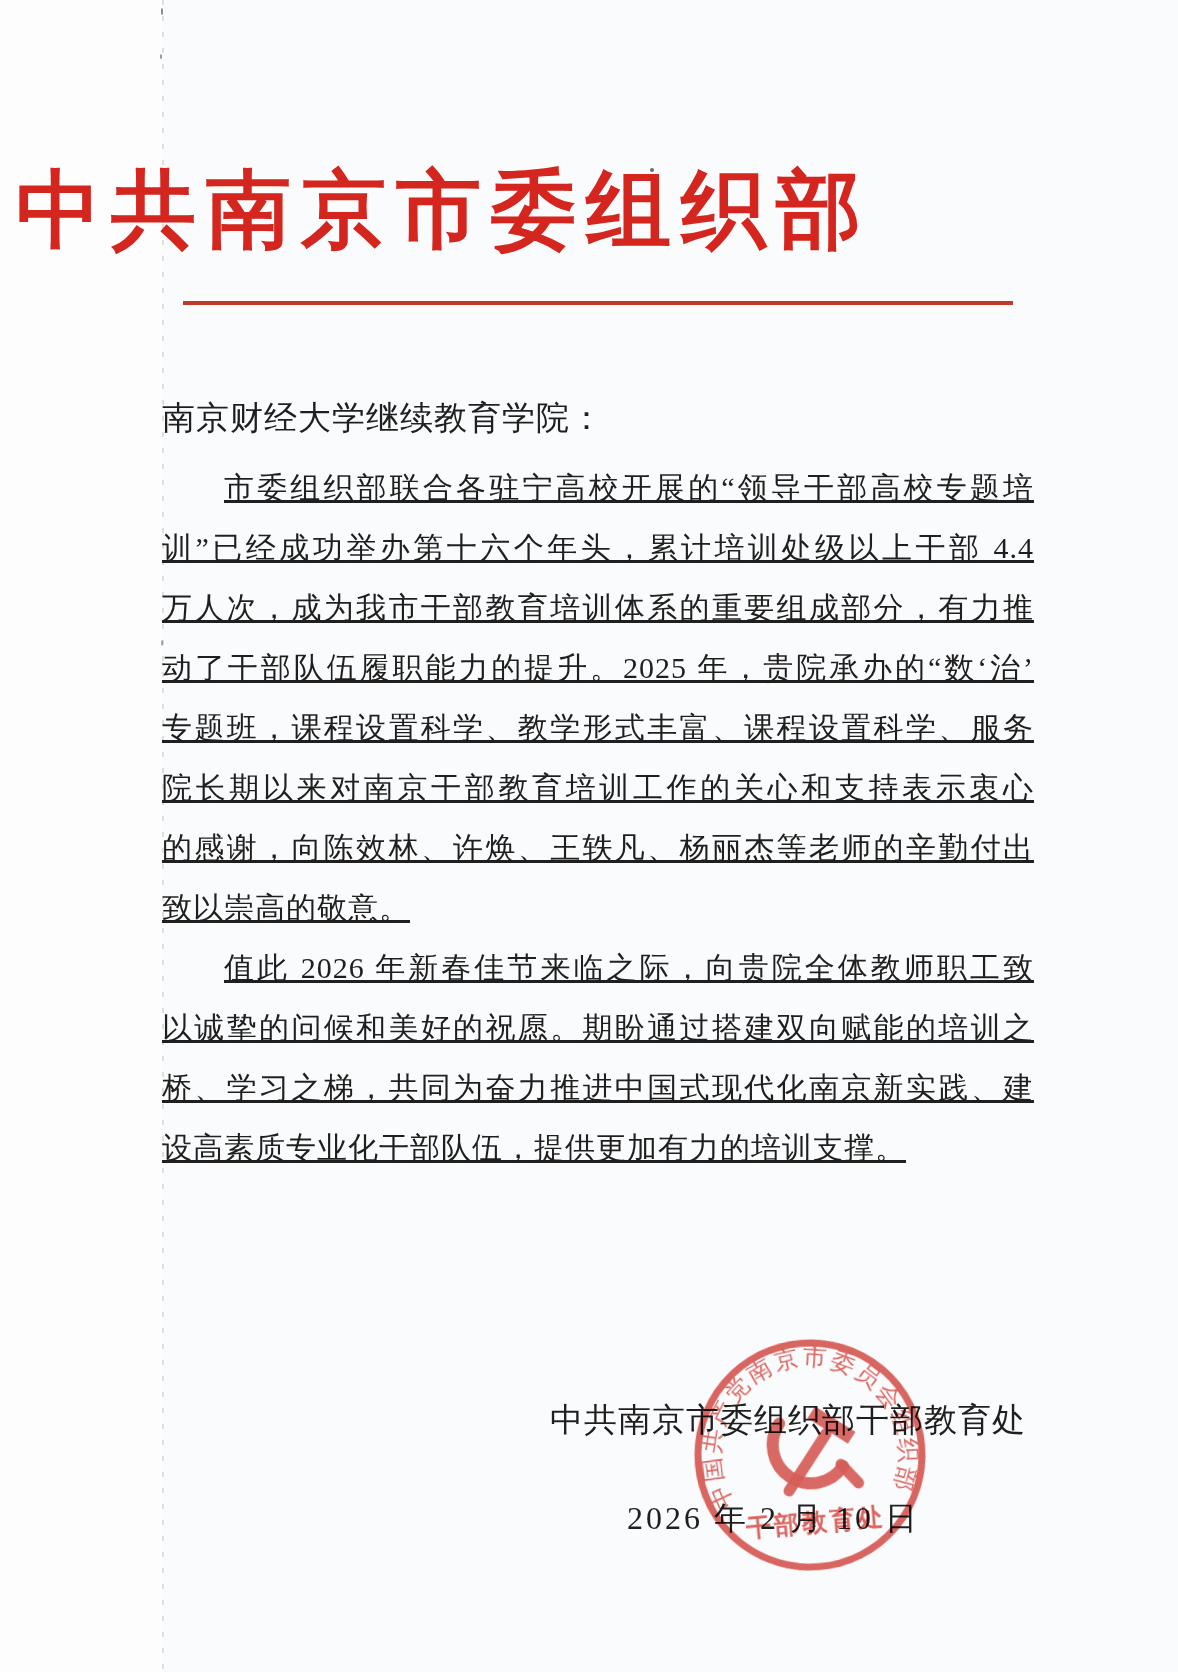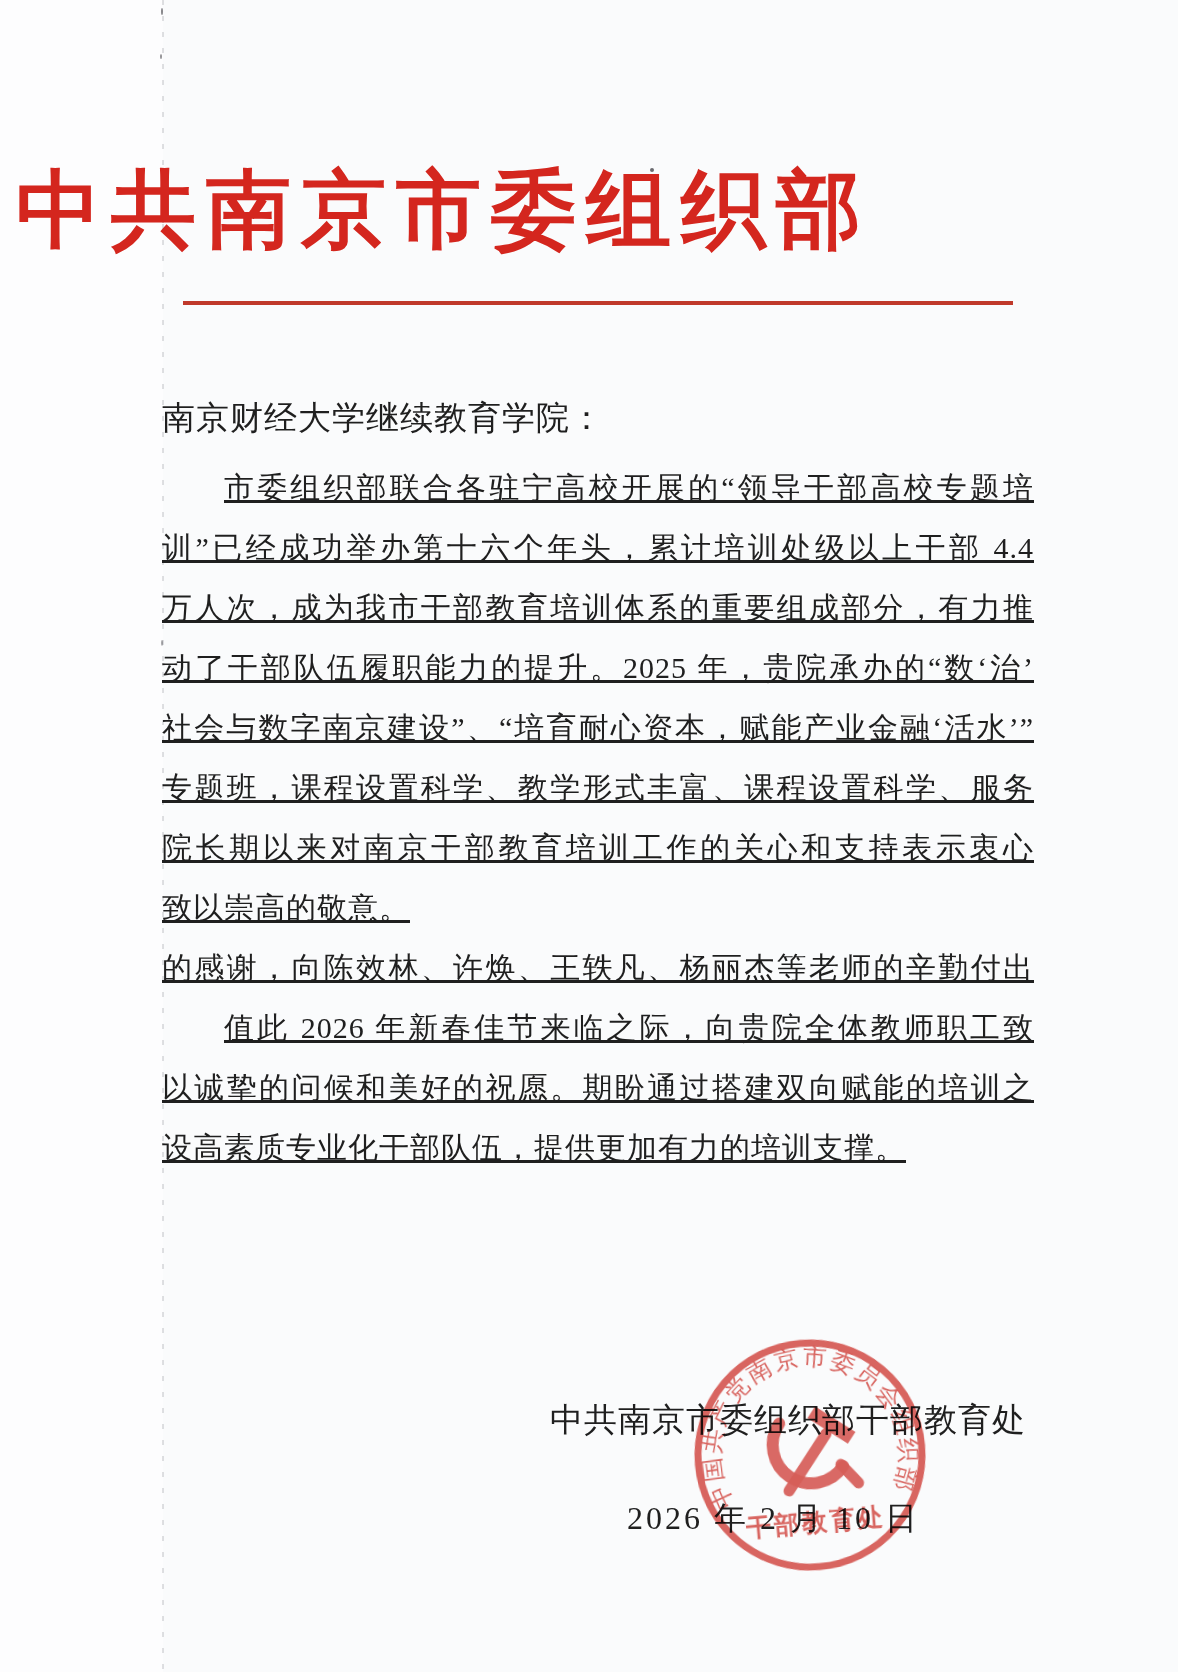--- a/index.html
+++ b/index.html
@@ -98,27 +98,27 @@
 
   <div class="rule"></div>
 
   <div class="salutation">南京财经大学继续教育学院：</div>
 
   <div class="body-block">
     <div class="line indent">市委组织部联合各驻宁高校开展的“领导干部高校专题培</div>
     <div class="line">训”已经成功举办第十六个年头，累计培训处级以上干部 4.4</div>
     <div class="line">万人次，成为我市干部教育培训体系的重要组成部分，有力推</div>
     <div class="line">动了干部队伍履职能力的提升。2025 年，贵院承办的“数‘治’</div>
-    <div class="line">社会与数字南京建设”、“培育耐心资本，赋能产业金融‘活水’”</div>
     <div class="line">专题班，课程设置科学、教学形式丰富、课程设置科学、服务</div>
     <div class="line">院长期以来对南京干部教育培训工作的关心和支持表示衷心</div>
+    <div class="line">的感谢，向陈效林、许焕、王轶凡、杨丽杰等老师的辛勤付出</div>
     <div class="line para-end">致以崇高的敬意。</div>
-    <div class="line">的感谢，向陈效林、许焕、王轶凡、杨丽杰等老师的辛勤付出</div>
     <div class="line indent">值此 2026 年新春佳节来临之际，向贵院全体教师职工致</div>
     <div class="line">以诚挚的问候和美好的祝愿。期盼通过搭建双向赋能的培训之</div>
+    <div class="line">桥、学习之梯，共同为奋力推进中国式现代化南京新实践、建</div>
     <div class="line para-end">设高素质专业化干部队伍，提供更加有力的培训支撑。</div>
   </div>
 
   <div class="signoff-org">中共南京市委组织部干部教育处</div>
   <div class="signoff-date">2026 年 2 月 10 日</div>
 
   <svg class="seal" viewBox="0 0 244 244" xmlns="http://www.w3.org/2000/svg">
     <defs>
       <path id="sealArc" d="M 48.3 173.6 A 90 90 0 1 1 195.7 173.6" fill="none"></path>
     </defs>

